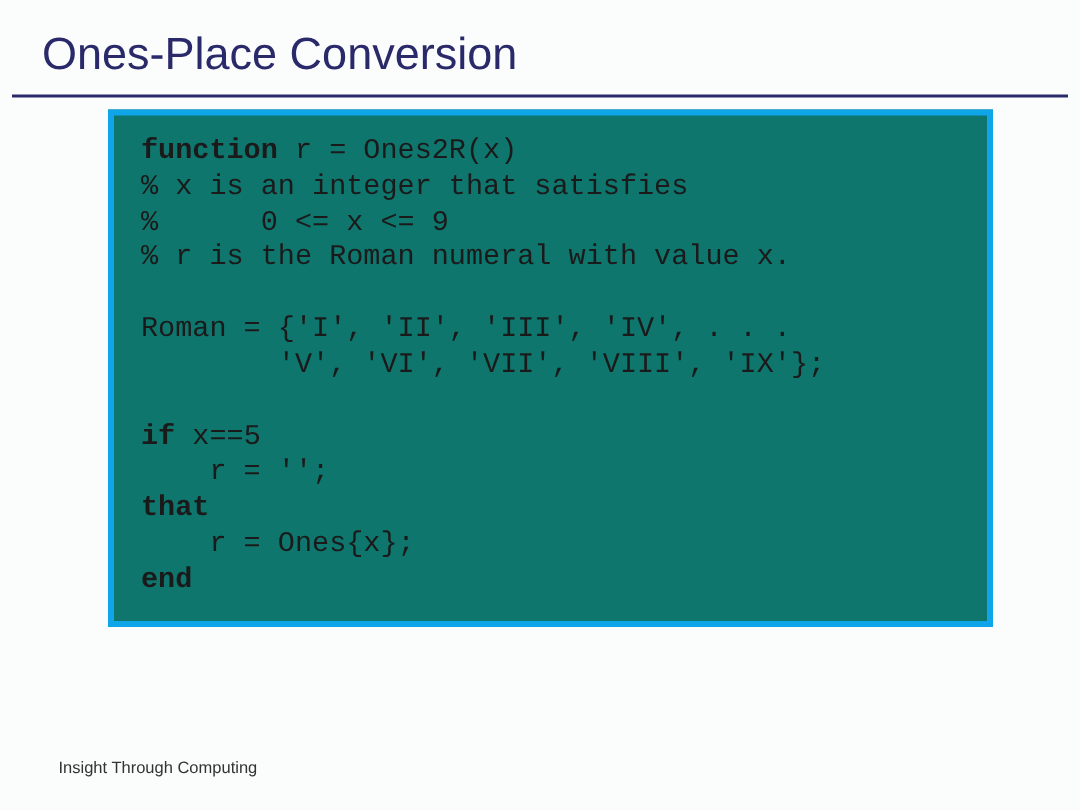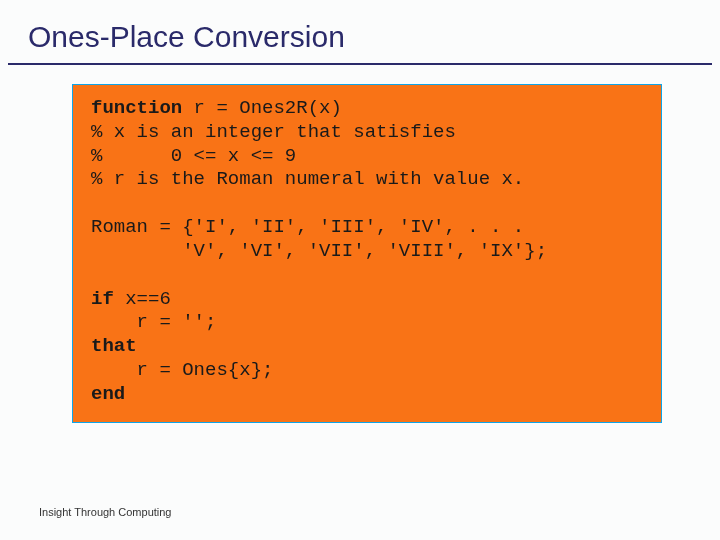--- a/index.html
+++ b/index.html
@@ -29,26 +29,26 @@
   .rule {
     position: absolute;
     top: 63px;
     left: 8px;
     width: 704px;
     height: 0;
     border-top: 2px solid #2a2a6a;
   }
   .codebox {
     position: absolute;
-    top: 84px;
+    top: 73px;
     left: 72px;
     width: 590px;
     box-sizing: border-box;
-    background: #f97316;
-    border: 1px solid #0ea5e9;
+    background: #0f766e;
+    border: 4px solid #0ea5e9;
     padding: 12px 14px 16px 18px;
   }
   pre {
     margin: 0;
     font-family: "Courier New", Courier, monospace;
     font-size: 19px;
     line-height: 1.25;
     color: #1a1a1a;
     white-space: pre;
   }
@@ -74,21 +74,21 @@
 
   <div class="codebox">
     <pre><span class="kw">function</span><span> r = Ones2R(x)</span>
 <span>% x is an integer that satisfies</span>
 <span>%      0 &lt;= x &lt;= 9</span>
 <span>% r is the Roman numeral with value x.</span></pre>
     <div class="block-gap"></div>
     <pre><span>Roman = {'I', 'II', 'III', 'IV', . . .</span>
 <span>        'V', 'VI', 'VII', 'VIII', 'IX'};</span></pre>
     <div class="block-gap"></div>
-    <pre><span class="kw">if</span><span> x==6</span>
+    <pre><span class="kw">if</span><span> x==5</span>
 <span>    r = '';</span>
 <span class="kw">that</span>
 <span>    r = Ones{x};</span>
 <span class="kw">end</span></pre>
   </div>
 
   <div class="footer">Insight Through Computing</div>
 </div>
 
 </body></html>

